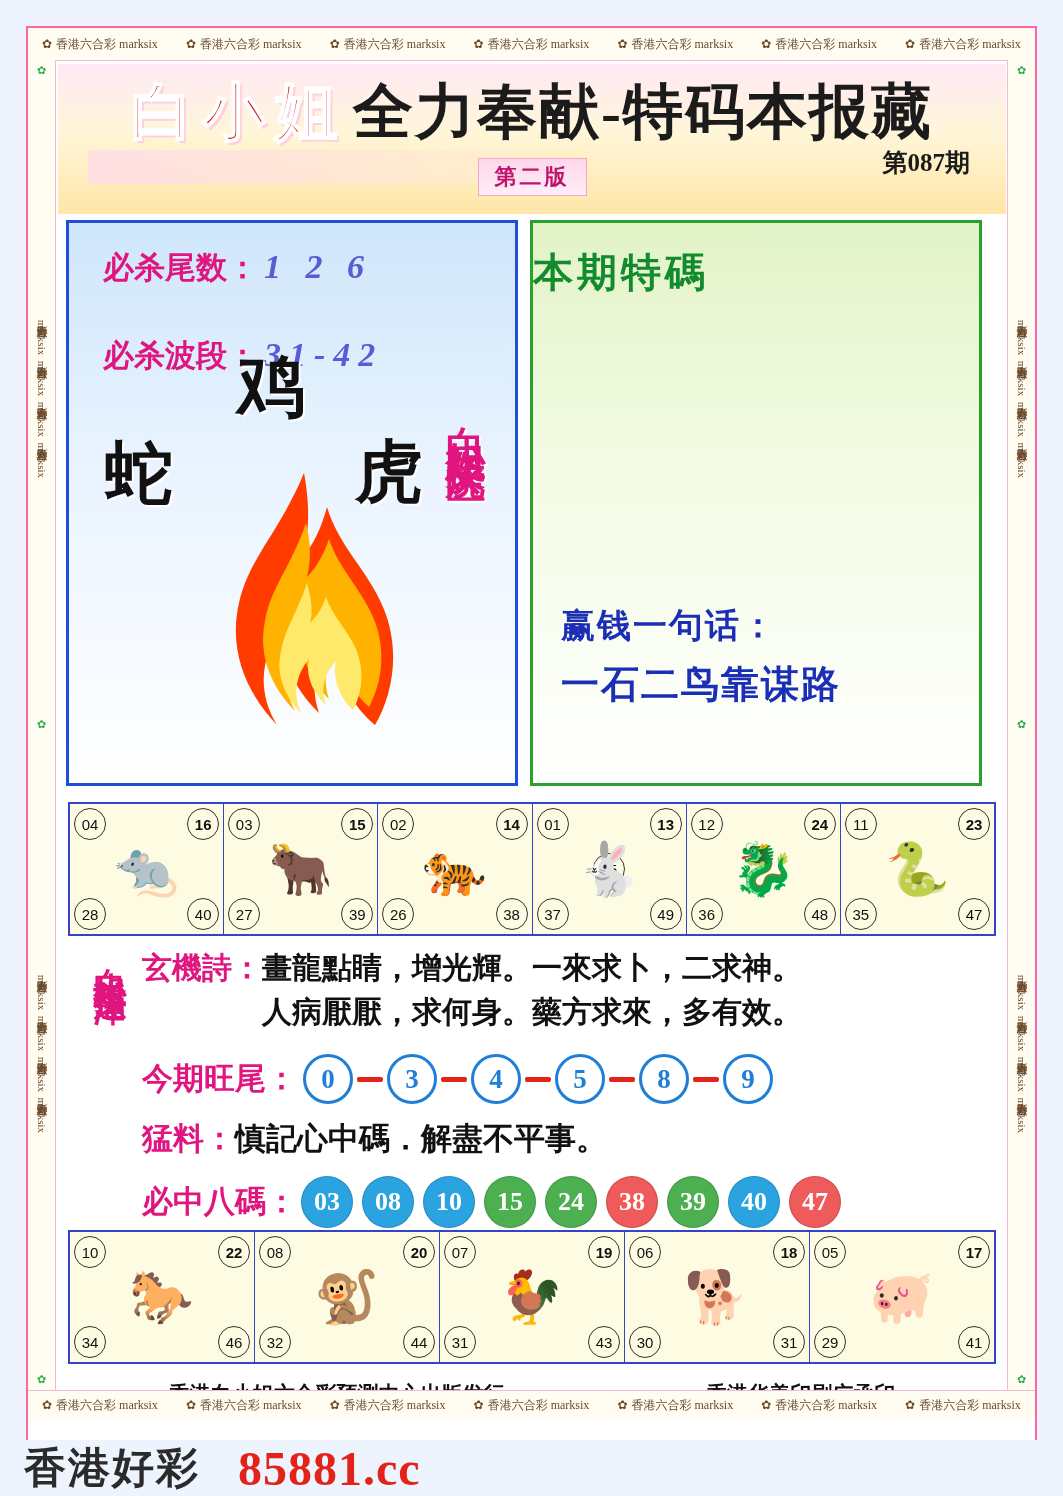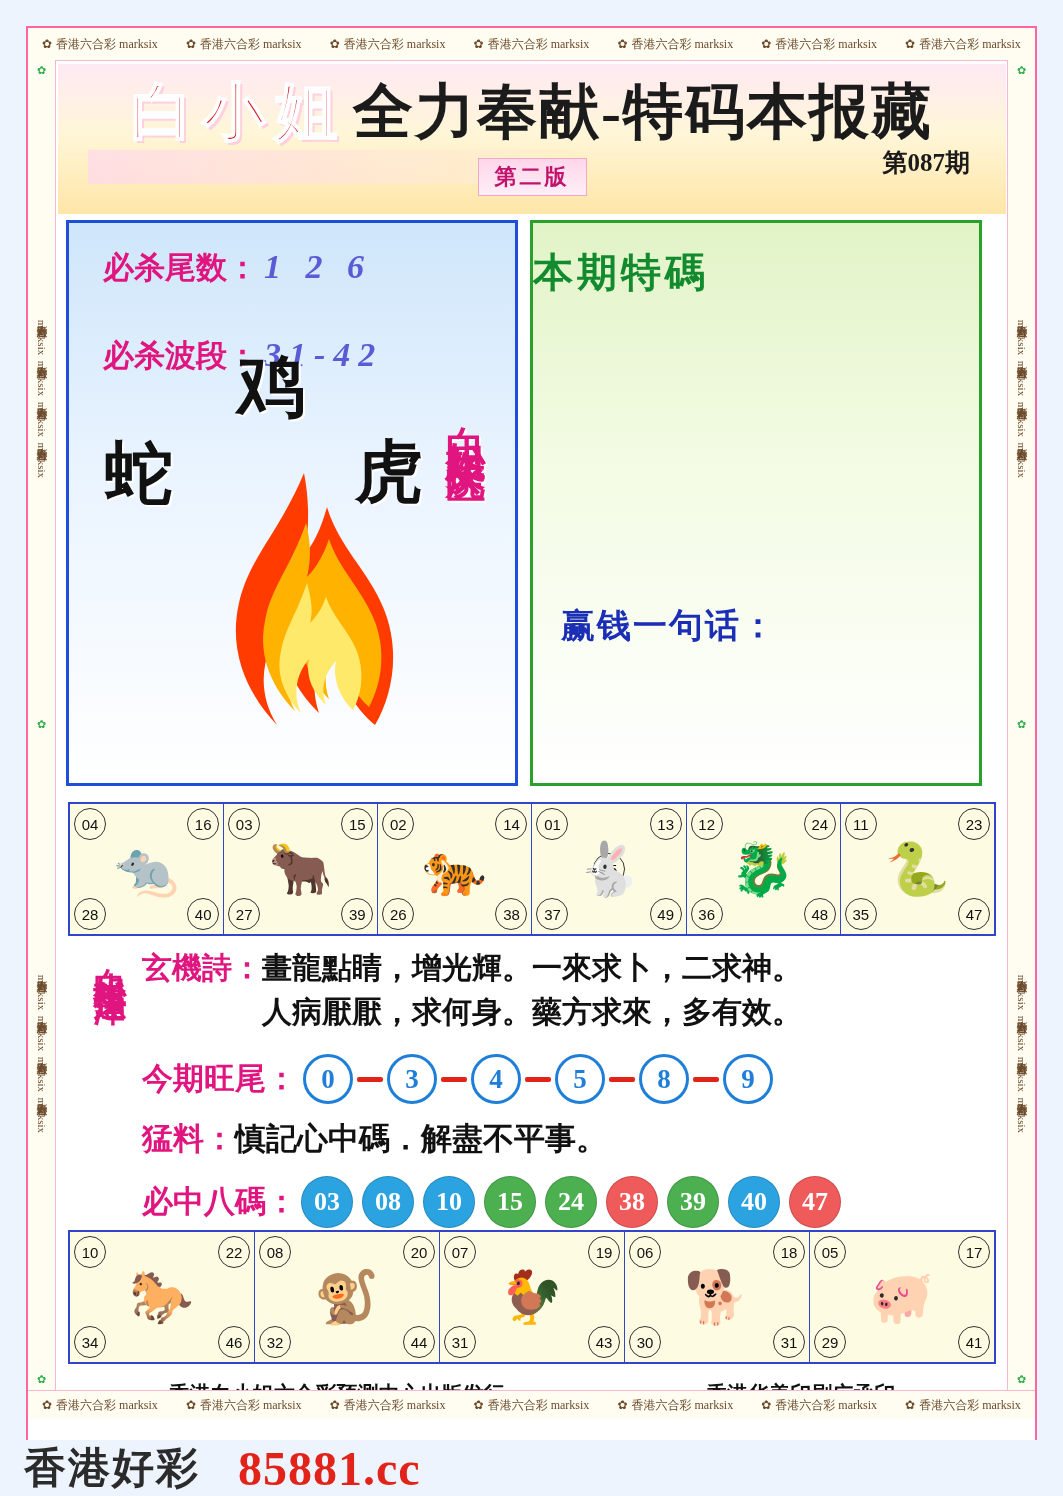--- a/index.html
+++ b/index.html
@@ -48,26 +48,26 @@
   .flame{position:absolute;left:110px;top:240px;width:250px;height:300px;}
   .vert-pink{position:absolute;right:22px;top:172px;writing-mode:vertical-rl;font-family:"Liberation Serif",serif;font-weight:bold;font-size:40px;color:#e0157f;letter-spacing:8px;text-shadow:2px 2px 0 #fff;}
 
   .r-title{position:absolute;left:0;top:22px;width:100%;font-family:"Liberation Serif",serif;font-weight:bold;font-size:40px;color:#128a2e;letter-spacing:4px;}
   .r-body{position:absolute;left:28px;top:86px;width:400px;font-family:"Liberation Serif",serif;font-size:33px;line-height:1.42;color:#e2231a;font-weight:bold;}
   .r-foot{position:absolute;left:28px;top:380px;width:400px;font-family:"Liberation Serif",serif;font-weight:bold;color:#1a2fb5;}
   .r-foot .l1{font-size:34px;letter-spacing:2px;}
   .r-foot .l2{font-size:38px;letter-spacing:2px;margin-top:10px;}
 
   
-  .strip{position:relative;margin:8px 10px 0 10px;height:134px;background:#fdfbe2;border:2px solid #3344cc;box-sizing:border-box;display:flex;justify-content:flex-end;}
+  .strip{position:relative;margin:8px 10px 0 10px;height:134px;background:#fdfbe2;border:2px solid #3344cc;box-sizing:border-box;display:flex;}
   .cell{position:relative;flex:1;border-right:1px solid #3344cc;box-sizing:border-box;}
   .cell:last-child{border-right:none;}
   .num{position:absolute;width:30px;height:30px;border-radius:50%;border:1px solid #333;background:#fdfbe2;font-size:15px;font-family:"Liberation Sans",sans-serif;display:flex;align-items:center;justify-content:center;color:#111;}
   .num.tl{left:4px;top:4px;}
-  .num.tr{right:4px;top:4px;}
+  .num.tr{right:4px;top:4px;font-weight:bold;}
   .num.bl{left:4px;bottom:4px;}
   .num.br{right:4px;bottom:4px;}
   .ani{position:absolute;left:50%;top:50%;transform:translate(-50%,-50%);font-size:52px;line-height:1;}
 
   
   .mid{position:relative;margin:6px 10px 0 10px;height:280px;}
   .vleft{position:absolute;left:2px;top:0px;width:56px;writing-mode:vertical-rl;font-family:"Liberation Serif",serif;font-weight:bold;font-size:33px;color:#e0157f;letter-spacing:4px;line-height:1;text-shadow:1px 1px 0 #fff;}
   .poem{position:absolute;left:74px;top:4px;width:840px;font-family:"Liberation Serif",serif;font-weight:bold;font-size:30px;color:#111;line-height:1.45;}
   .poem .lbl{color:#e0157f;}
   .row2{position:absolute;left:74px;top:112px;display:flex;align-items:center;}
@@ -158,20 +158,21 @@
           <path d="M128 120 C118 150 106 166 102 188 C96 214 108 236 122 250 C113 230 118 210 130 196 C126 216 136 231 147 242 C140 223 148 208 157 198 C153 217 162 236 174 247 C183 231 186 208 177 186 C168 166 154 154 147 134 C143 146 137 154 131 160 C135 146 131 132 128 120 Z" fill="#ffe96b"></path>
         </svg>
 
         <div class="vert-pink">白小姐炎烧区</div>
       </div>
 
       <div class="panelR">
         <div class="r-title">本期特碼</div>
         <div class="r-foot">
           <div class="l1">赢钱一句话：</div>
+          <div class="l2">一石二鸟靠谋路</div>
         </div>
       </div>
     </div>
 
     <div class="strip">
       <div class="cell">
         <span class="num tl">04</span>
         <span class="num tr">16</span>
         <span class="num bl">28</span>
         <span class="num br">40</span>

